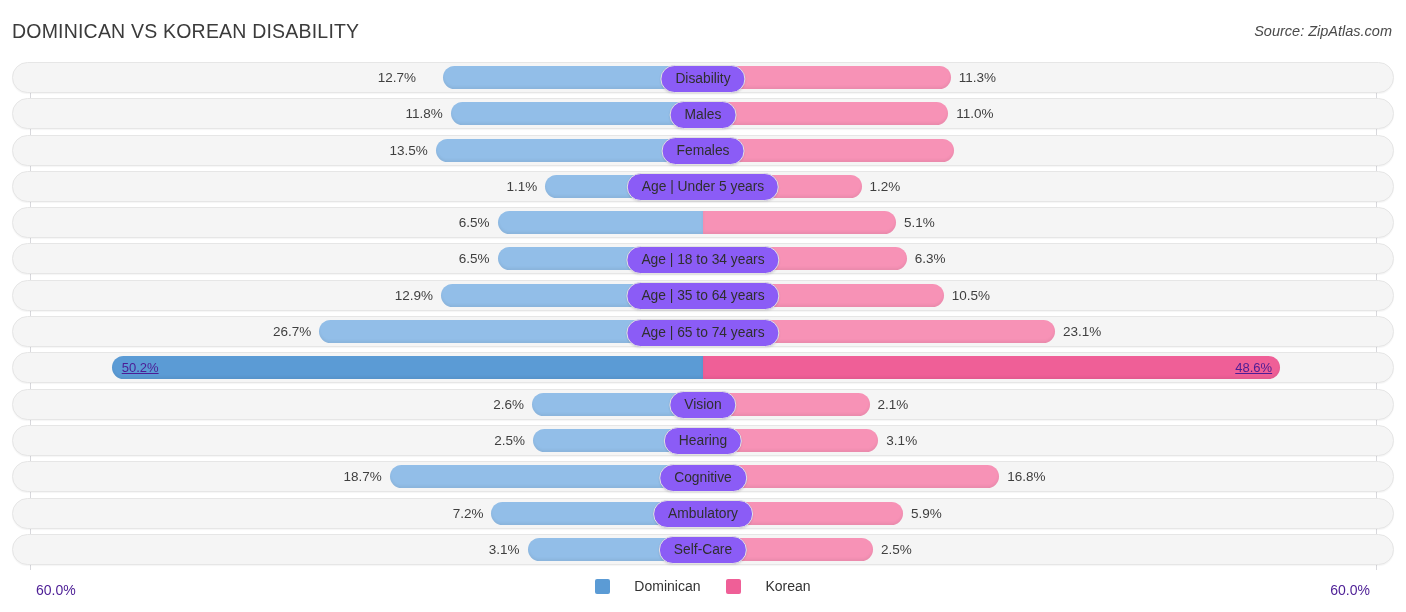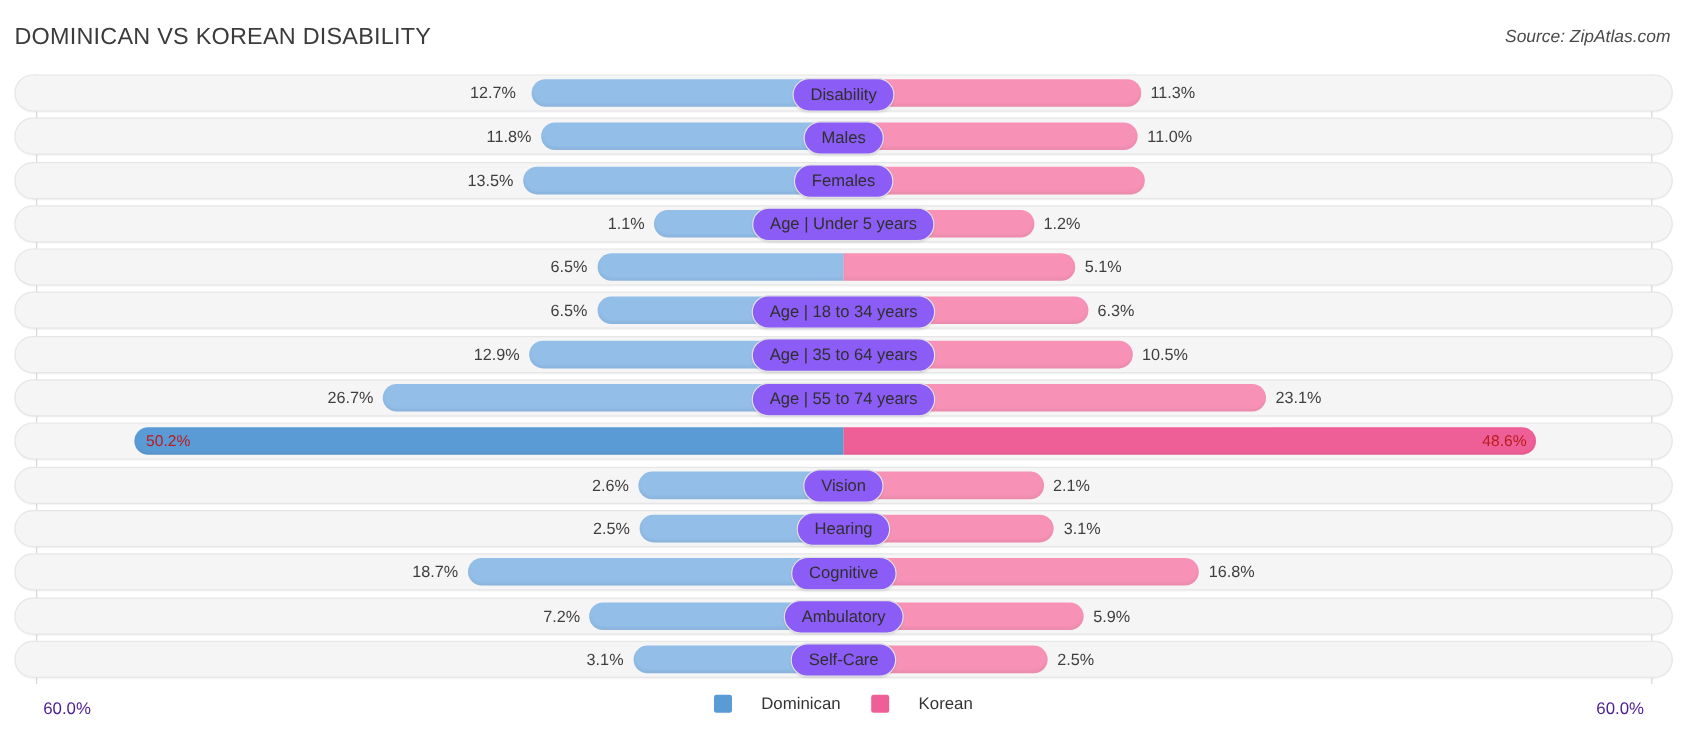--- a/index.html
+++ b/index.html
@@ -66,21 +66,21 @@
   }
   .row.highlight .bar.left{background:#5b9bd5;}
   .row.highlight .bar.right{background:#ef5f97;}
 
   .val{
     position:absolute;top:0;height:31px;line-height:31px;
     font-size:13.5px;color:#3f3f3f;white-space:nowrap;
   }
   .val.left{text-align:right;}
   .val.right{text-align:left;}
-  .row.highlight .val{color:#b91c1c;font-size:13px;}
+  .row.highlight .val{color:#4c1d95;font-size:13px;text-decoration:underline;}
 
   .pill{
     position:absolute;left:50%;top:2.5px;
     transform:translateX(-50%);
     height:26px;line-height:26px;
     background:#8b5cf6;
     border:1px solid #e2e2e2;
     border-radius:14px;
     padding:0 14px;
     font-size:13.8px;color:#2f2f2f;
@@ -116,21 +116,21 @@
   </div>
 
   <div class="plot">
     <div class="axis-line left"></div>
     <div class="axis-line right"></div>
     <div class="rows" id="rows-container">
         <div class="row">
           <div class="track"></div>
           <div class="bar left" style="left: 442.859px; width: 260.141px;"></div>
           <div class="bar right" style="left: 703px; width: 247.779px;"></div>
-          <div class="val left" style="left: 360px; width: 70px; text-align: right;">12.7%</div>
+          <div class="val left" style="left: 346px; width: 70px; text-align: right;">12.7%</div>
           <div class="val right" style="left: 958.779px; width: 70px;">11.3%</div>
           <div class="pill">Disability</div>
         </div>
         <div class="row">
           <div class="track"></div>
           <div class="bar left" style="left: 450.806px; width: 252.194px;"></div>
           <div class="bar right" style="left: 703px; width: 245.13px;"></div>
           <div class="val left" style="left: 372.806px; width: 70px;">11.8%</div>
           <div class="val right" style="left: 956.13px; width: 70px;">11.0%</div>
           <div class="pill">Males</div>
@@ -173,21 +173,21 @@
           <div class="val left" style="left: 363.093px; width: 70px;">12.9%</div>
           <div class="val right" style="left: 951.715px; width: 70px;">10.5%</div>
           <div class="pill">Age | 35 to 64 years</div>
         </div>
         <div class="row">
           <div class="track"></div>
           <div class="bar left" style="left: 319.239px; width: 383.761px;"></div>
           <div class="bar right" style="left: 703px; width: 351.973px;"></div>
           <div class="val left" style="left: 241.239px; width: 70px;">26.7%</div>
           <div class="val right" style="left: 1062.97px; width: 70px;">23.1%</div>
-          <div class="pill">Age | 55 to 74 years</div>
+          <div class="pill">Age | 65 to 74 years</div>
         </div>
         <div class="row highlight">
           <div class="track"></div>
           <div class="bar left" style="left: 111.734px; width: 591.266px;"></div>
           <div class="bar right" style="left: 703px; width: 577.138px;"></div>
           <div class="val left" style="left: 121.734px; width: 70px; text-align: left;">50.2%</div>
           <div class="val right" style="left: 1202.14px; width: 70px; text-align: right;">48.6%</div>
         </div>
         <div class="row">
           <div class="track"></div>

